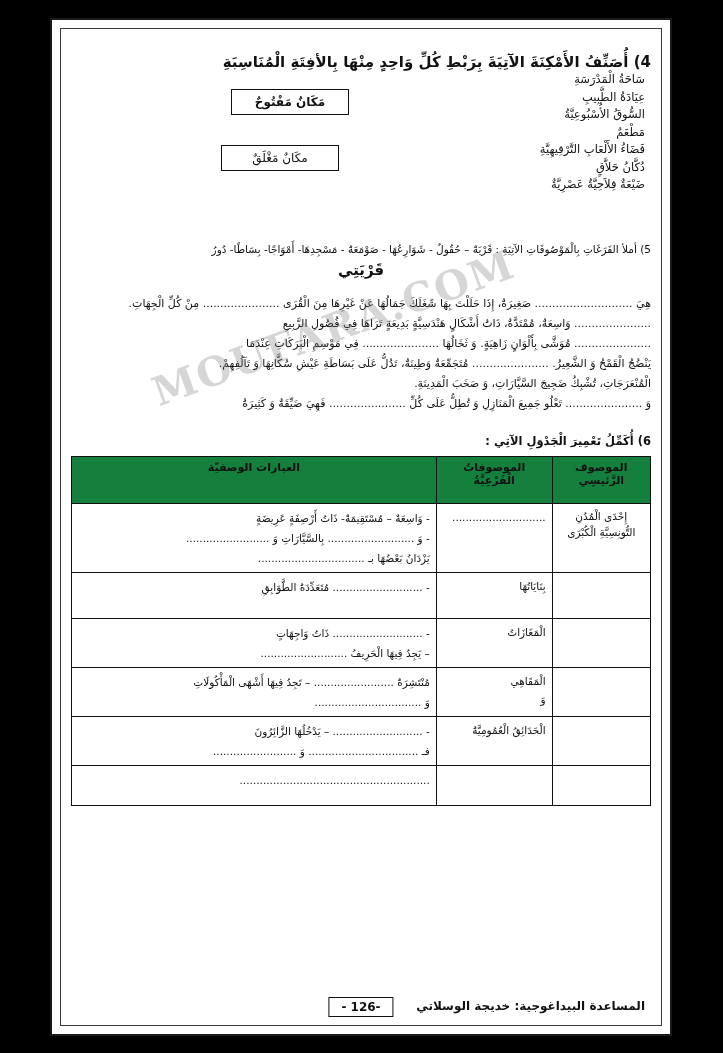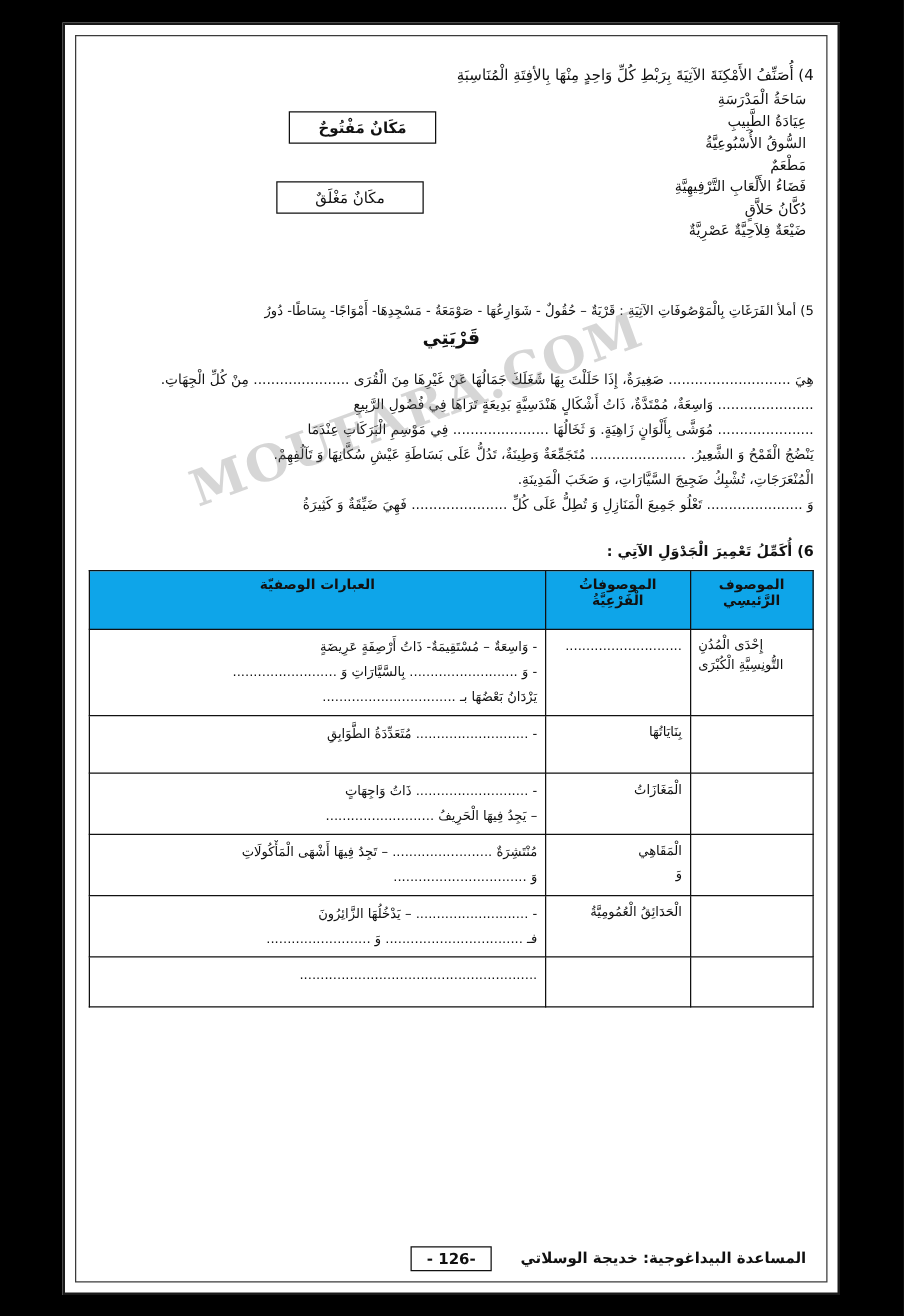--- a/index.html
+++ b/index.html
@@ -62,22 +62,22 @@
   }
 
   
   .ex4 {
     position: relative;
     padding-top: 16px;
     min-height: 180px;
   }
   .ex4-title {
     text-align: right;
-    font-size: 12px;
-    font-weight: normal;
+    font-size: 15px;
+    font-weight: bold;
     padding-left: 4px;
   }
   .ex4-list {
     position: absolute;
     right: 6px;
     top: 34px;
     text-align: right;
     font-size: 11.5px;
     line-height: 17.5px;
   }
@@ -126,30 +126,30 @@
     border-collapse: collapse;
     direction: rtl;
     font-size: 10.5px;
   }
   table.tbl th, table.tbl td {
     border: 1px solid #111;
     vertical-align: top;
     padding: 4px 6px;
   }
   table.tbl thead th {
-    background: #0ea5e9;
+    background: #15803d;
     text-align: center;
     font-weight: bold;
     height: 38px;
     font-size: 11px;
   }
   .col-main { width: 17%; }
   .col-sub  { width: 20%; }
   .col-expr { width: 63%; }
-  td.main-cell { text-align: left; font-size: 10.5px; line-height: 16px; }
+  td.main-cell { text-align: center; font-size: 10.5px; line-height: 16px; }
   td.sub-cell  { text-align: right; font-size: 10.5px; line-height: 18px; }
   td.expr-cell { text-align: right; font-size: 10.5px; line-height: 20px; }
   td.expr-cell div { white-space: nowrap; overflow: hidden; }
   .r1 { height: 62px; }
   .r2 { height: 46px; }
   .r3 { height: 48px; }
   .r4 { height: 48px; }
   .r5 { height: 48px; }
   .r6 { height: 40px; }
 

